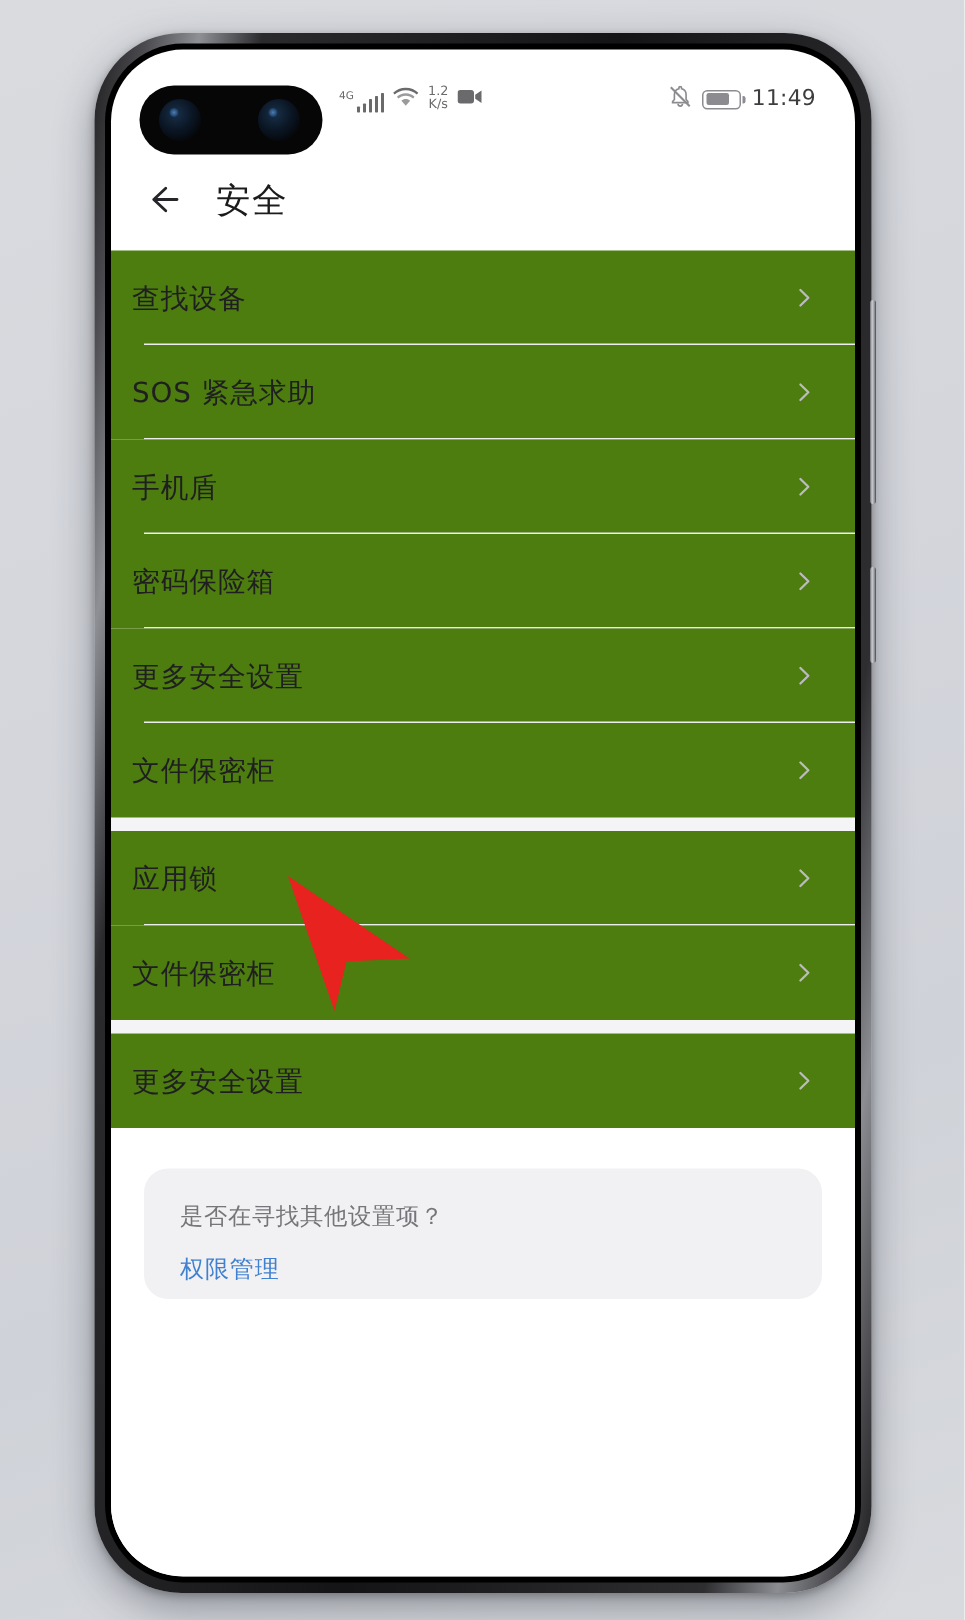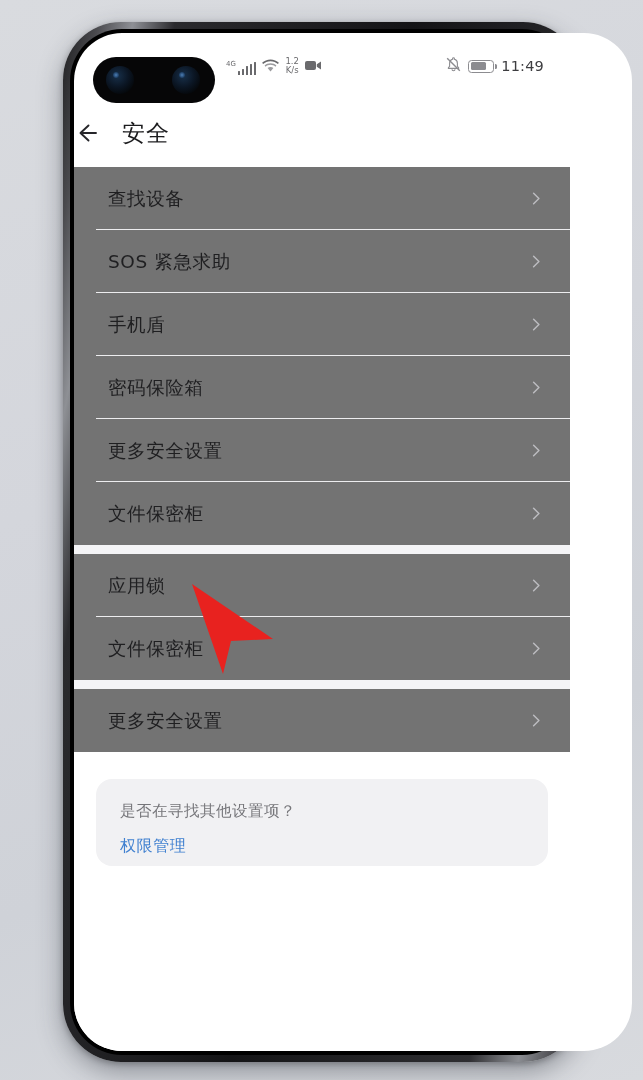--- a/index.html
+++ b/index.html
@@ -23,21 +23,21 @@
   }
   #phone-inner-ring{
     position:absolute; left:7px; top:7px;
     width:504px; height:1026px;
     border-radius:52px;
     background:#000;
   }
   #screen{
     position:absolute;
     left:11px; top:11px;
-    width:558px; height:1018px;
+    width:496px; height:1018px;
     border-radius:48px;
     background:#ffffff;
     overflow:hidden;
   }
   
   .side-btn{
     position:absolute;
     right:-3px;
     width:4px;
     border-radius:2px;
@@ -97,39 +97,39 @@
   #battery::after{
     content:"";position:absolute;right:-3.5px;top:3.5px;width:2px;height:5px;
     background:#8c8c90;border-radius:0 1.5px 1.5px 0;
   }
   #battery i{ display:block;height:100%;width:75%;background:#8c8c90;border-radius:1.5px;}
   #status-time{ font-size:14.5px; color:#3d3d40; letter-spacing:.2px;}
 
   
   #app-header{
     position:absolute; top:66px; left:0; width:496px; height:68px;
-    display:flex; align-items:center; gap:22px;
+    display:flex; align-items:center; padding-left:22px; gap:22px;
     background:#fff;
   }
   #back-arrow{ width:26px;height:26px; display:block; }
   #page-title{ font-size:23px; color:#1b1b1d; letter-spacing:1px; }
 
   
   #list-scroll{
     position:absolute; top:134px; left:0; width:496px; bottom:0;
     background:#fff;
   }
   .group{ background:#fff; }
   .group-gap{ height:9px; background:#f4f4f6; }
   .row{
     position:relative;
     height:63px;
     display:flex; align-items:center;
-    padding:0 26px 0 34px;
-    background:#737373;
+    padding:0 26px 0 14px;
+    background:#4d7c0f;
     cursor:pointer;
   }
   .row-label{ font-size:18.5px; color:#1f1f21; letter-spacing:.6px; }
   .row .chev{ margin-left:auto; }
   .row:not(:last-child)::after{
     content:"";position:absolute;left:22px;right:0;bottom:0;height:1px;
     background:#ededef;
   }
   .chev{ width:15px;height:15px;display:block; }
 

